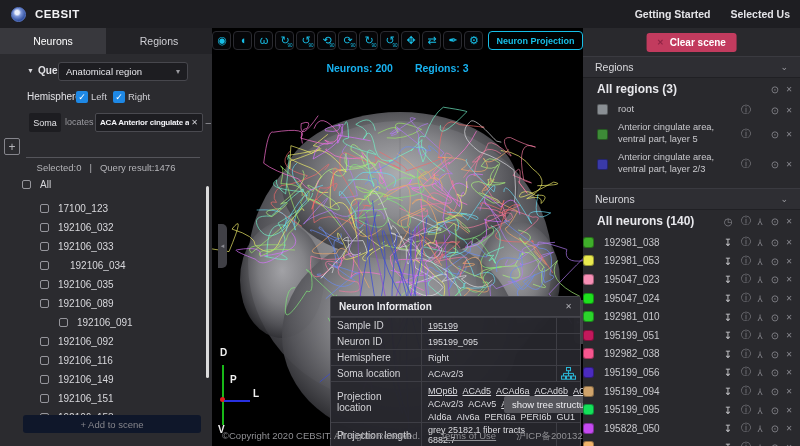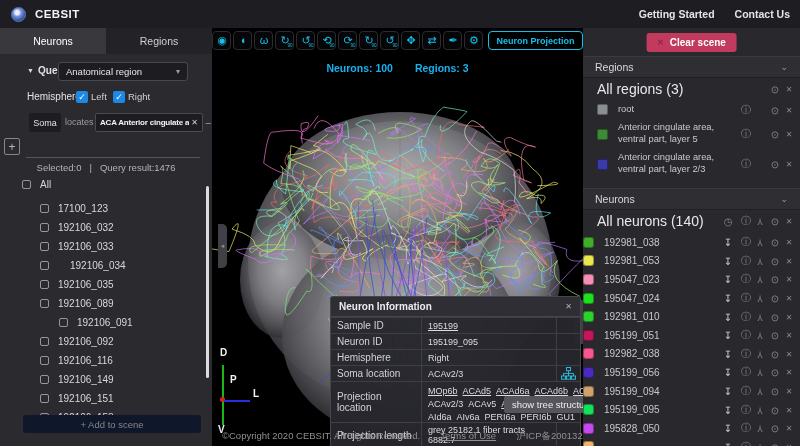--- a/index.html
+++ b/index.html
@@ -91,21 +91,21 @@
 
   
   #rpanel{position:absolute;left:583px;top:28px;width:217px;height:418px;background:#29292d;overflow:hidden;}
   #clearbtn{position:absolute;left:50%;transform:translateX(-50%);top:5px;background:#c23b5e;border-radius:3px;height:19px;display:flex;align-items:center;padding:0 11px;}
   #clearbtn .x{color:#8e2444;font-size:8px;margin-right:6px;font-weight:bold;}
   #clearbtn .t{color:#fff;font-size:10px;font-weight:bold;}
   .sechead{position:absolute;left:0;width:217px;height:22px;background:#2e2e33;border-top:1px solid #3a3a40;border-bottom:1px solid #202024;display:flex;align-items:center;justify-content:space-between;padding:0 12px;}
   .sechead .t{color:#d8d8dc;font-size:10.5px;}
   .sechead .ch{color:#9a9aa0;font-size:9px;}
   .allrow{position:absolute;left:0;width:217px;height:18px;display:flex;align-items:center;padding-left:14px;}
-  .allrow .t{color:#e8e8ec;font-size:14px;font-weight:normal;}
+  .allrow .t{color:#e8e8ec;font-size:12px;font-weight:bold;}
   .ric{position:absolute;top:50%;transform:translateY(-50%);width:12px;text-align:center;font-size:9px;color:#85858b;}
   .ric.clock{right:66px;font-size:10px;}
   .ric.dl{right:66px;color:#cfcfd3;font-size:10px;}
   .ric.info{right:48px;font-size:10px;}
   .ric.tree{right:34px;font-size:9px;}
   .ric.eye{right:19px;font-size:10px;}
   .ric.close{right:5px;font-size:8px;}
   #rlist{position:absolute;left:0;top:72px;width:217px;}
   .rrow{position:relative;display:flex;align-items:center;padding:0 56px 0 14px;}
   .rrow .sw{width:11px;height:11px;border-radius:2px;margin-right:10px;flex:none;border:1px solid rgba(0,0,0,.35);}
@@ -118,21 +118,21 @@
 </head>
 <body>
 
 <div id="stage">
 
   <div id="header">
     <div id="logo"></div>
     <div id="brand">CEBSIT</div>
     <div id="hnav">
         <span class="nav-link">Getting Started</span>
-        <span class="nav-link">Contact Us</span>
+        <span class="nav-link">Selected Us</span>
       </div>
   </div>
 
   <div id="lpanel">
     <div id="ltabs">
       <div class="ltab active">Neurons</div>
       <div class="ltab inactive">Regions</div>
     </div>
     <div id="qrow">
       <span id="funnel">▼</span>
@@ -399,21 +399,21 @@
             <span class="tglyph">✒</span>
           </div>
           <div class="tbtn">
             <span class="tglyph">⚙</span>
           </div>
         </div>
       <div id="npbtn">Neuron Projection</div>
     </div>
 
     <div id="stats">
-      <span>Neurons: 100</span><span>Regions: 3</span>
+      <span>Neurons: 200</span><span>Regions: 3</span>
     </div>
 
     <div id="axis">
       <span class="axlabel" style="left:4px;top:3px;">D</span>
       <div id="ax-green"></div>
       <span class="axlabel" style="left:14px;top:30px;">P</span>
       <div id="ax-dot"></div>
       <div id="ax-blue"></div>
       <span class="axlabel" style="left:37px;top:44px;">L</span>
       <span class="axlabel" style="left:2px;top:80px;">V</span>

